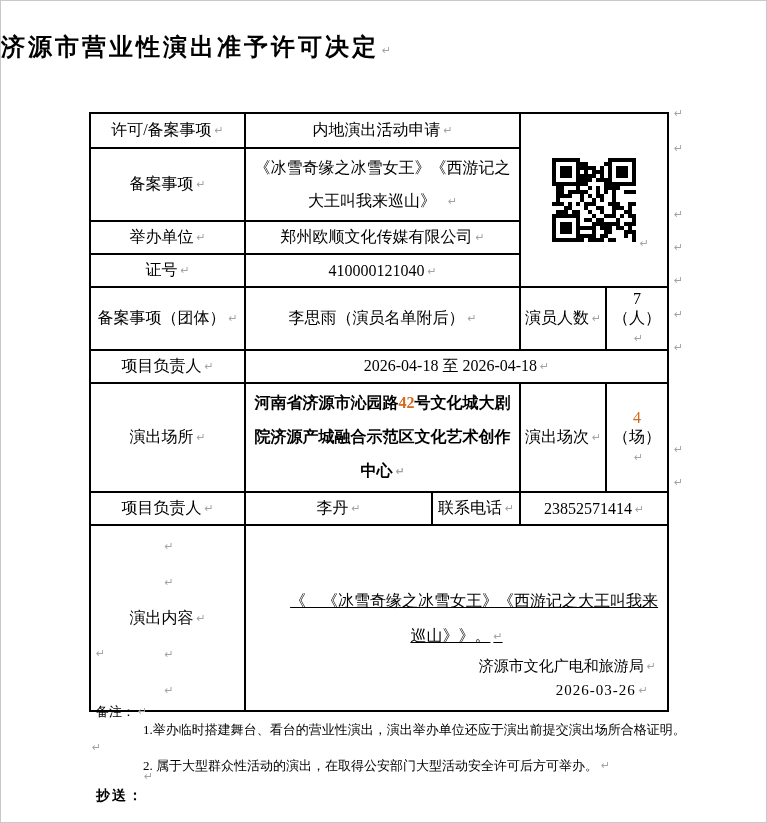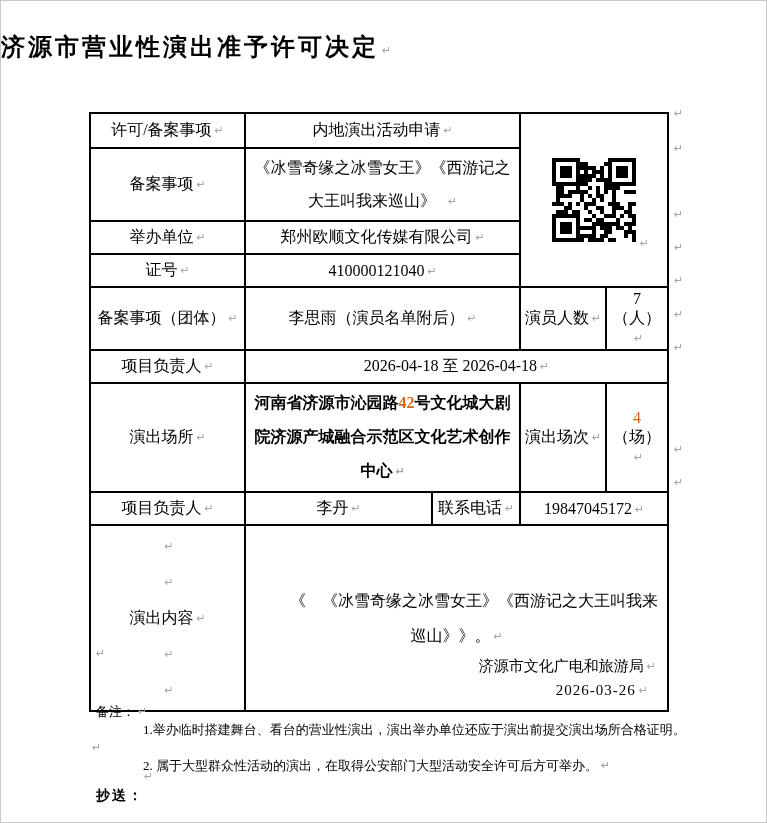--- a/index.html
+++ b/index.html
@@ -23,21 +23,21 @@
   .solo-mark { position:absolute; }
   
   table.doc { position:absolute; left:88px; top:100px; border-collapse:collapse;
               table-layout:fixed; font-size:16px;margin-top:11px; }
   table.doc td { border:2px solid #000; text-align:center; vertical-align:middle;
                  padding:2px 3px; overflow:hidden; }
   td.two-line { line-height:33px; }
   td.three-line { line-height:34px;font-weight:bold; }
   td.content-lbl { vertical-align:middle; }
   .pline { line-height:35px; text-align:center; }
-  td.content-val { vertical-align:top; text-align:left; padding-top:7px; }
+  td.content-val { vertical-align:top; text-align:left; padding-top:7px;text-decoration:underline; }
   .content-text { line-height:35px; text-indent:2.2em; padding:0 4px; }
   
   .qr-cell { position:relative; }
   .qr { position:relative; width:84px; height:84px; margin:0 auto; }
   .qr i { position:absolute; width:4px; height:4px; background:#000; }
   .qr .f { position:absolute; width:28px; height:28px; border:4px solid #000; }
   .qr .f::after { content:""; position:absolute; left:4px; top:4px; width:12px; height:12px; background:#000; }
   .f1 { left:0; top:0; } .f2 { right:0; top:0; } .f3 { left:0; bottom:0; }
   .qr-mark { position:absolute; right:18px; bottom:36px; }
   
@@ -253,21 +253,21 @@
     <tr style="height:102px">
       <td><span>演出场所</span><span class="pmark">↵</span></td>
       <td colspan="2" class="three-line"><span>河南省济源市沁园路</span><span class="hl" style="color: rgb(210, 106, 30);">42</span><span>号文化城大剧院济源产城融合示范区文化艺术创作中心</span><span class="pmark">↵</span></td>
       <td><span>演出场次</span><span class="pmark">↵</span></td>
       <td><span class="hl" style="color: rgb(210, 106, 30);">4</span><span>（场）</span><span class="pmark">↵</span></td>
     </tr>
     <tr style="height:33px">
       <td><span>项目负责人</span><span class="pmark">↵</span></td>
       <td><span>李丹</span><span class="pmark">↵</span></td>
       <td><span>联系电话</span><span class="pmark">↵</span></td>
-      <td colspan="2"><span>19847045172</span><span class="pmark">↵</span></td>
+      <td colspan="2"><span>23852571414</span><span class="pmark">↵</span></td>
     </tr>
     <tr style="height:178px">
       <td class="content-lbl">
         <div class="pline"><span class="pmark">↵</span></div>
         <div class="pline"><span class="pmark">↵</span></div>
         <div class="pline"><span>演出内容</span><span class="pmark">↵</span></div>
         <div class="pline"><span class="pmark">↵</span></div>
         <div class="pline"><span class="pmark">↵</span></div>
       </td>
       <td colspan="4" class="content-val">

